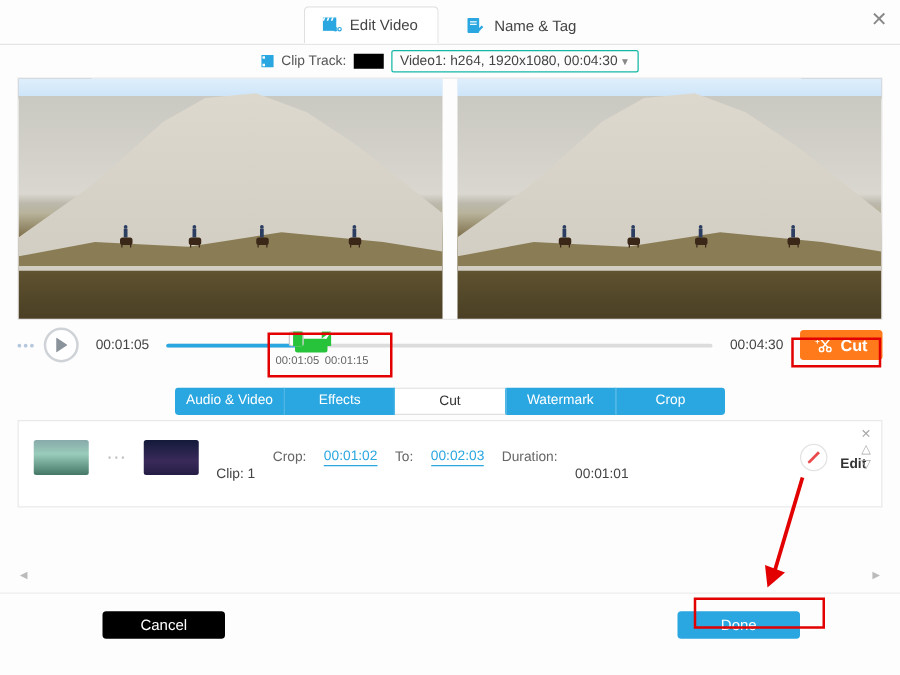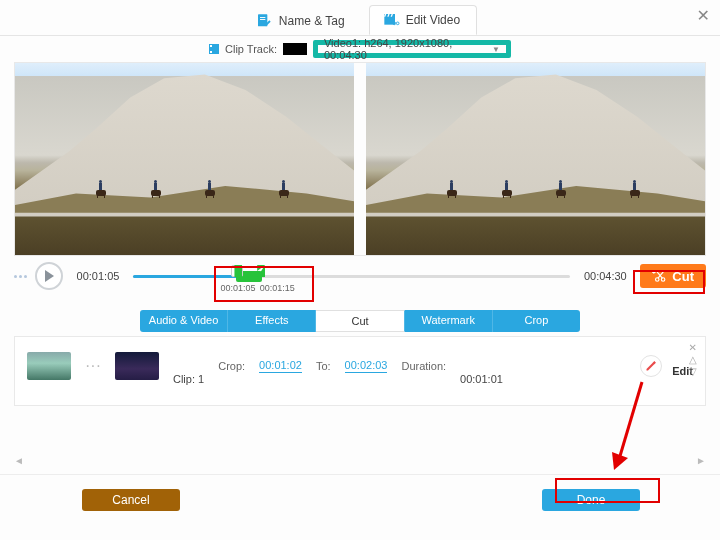--- a/index.html
+++ b/index.html
@@ -21,21 +21,21 @@
   .close-x { position: absolute; top: 6px; right: 10px; color: #888; font-size: 16px; cursor: pointer; }
 
   
   .track-row {
     display: flex; justify-content: center; align-items: center;
     height: 26px; font-size: 11px; color: #555; gap: 6px;
   }
   .track-box { width: 24px; height: 12px; background: #000; display: inline-block; }
   .track-select {
     display: flex; align-items: center; justify-content: space-between;
-    width: 198px; height: 18px; border: 5px solid #14b8a6;
+    width: 198px; height: 18px; border: 1px solid #14b8a6;
     padding: 0 6px; font-size: 11px; color: #444; border-radius: 2px;
   }
   .track-select .chev { color: #888; font-size: 8px; }
 
   
   .preview-area { position: relative; margin: 0 14px; border: 1px solid #e8e8e8; }
   .preview-pair { display: flex; gap: 12px; padding: 0; }
   .preview-pane {
     flex: 1; height: 192px;
     background:
@@ -141,57 +141,57 @@
 
   
   .footer-divider{position:absolute; left:0; right:0; top:474px; height:1px; background:#ededed;}
   .footer{
     position:absolute; left:0; right:0; top:480px; height:40px;
     display:flex; align-items:center; justify-content:space-between; padding:0 80px 0 82px;
   }
   .btn{
     width:98px;height:22px;border-radius:3px;font-size:12px;display:flex;align-items:center;justify-content:center;cursor:pointer;
   }
-  .btn-cancel{background:#a16207;color:#fff;}
+  .btn-cancel{background:#000000;color:#fff;}
   .btn-done{background:#2aa7e0;color:#fff;}
 
   
   .guide-arrow{position:absolute; left:612px; top:378px; width:40px; height:96px; pointer-events:none;}
   .guide-arrow line{stroke:#e20000;stroke-width:3;}
   .guide-arrow polygon{fill:#e20000;}
 
 </style>
 </head>
 <body>
 
 <div class="app">
 
   <div class="close-x">✕</div>
 
   <div class="top-tabs">
-    <div class="top-tab">
-      <svg viewBox="0 0 24 24">
-          <rect x="3" y="2" width="14" height="18" rx="1" fill="#2aa7e0"></rect>
-          <rect x="6" y="6" width="8" height="1.4" fill="#fff"></rect>
-          <rect x="6" y="9" width="8" height="1.4" fill="#fff"></rect>
-          <polygon points="15,20 22,13 20,11 13,18" fill="#2aa7e0"></polygon>
-        </svg>
-      <span>Name &amp; Tag</span>
-    </div>
     <div class="top-tab active">
       <svg viewBox="0 0 24 24">
           <rect x="2" y="6" width="16" height="13" fill="#2aa7e0"></rect>
           <rect x="2" y="3" width="16" height="4" fill="#2aa7e0"></rect>
           <rect x="4" y="3" width="2" height="4" fill="#fff" transform="skewX(-20)"></rect>
           <rect x="9" y="3" width="2" height="4" fill="#fff" transform="skewX(-20)"></rect>
           <rect x="14" y="3" width="2" height="4" fill="#fff" transform="skewX(-20)"></rect>
           <circle cx="17" cy="17" r="2" fill="none" stroke="#2aa7e0" stroke-width="1.4"></circle>
           <circle cx="22" cy="17" r="2" fill="none" stroke="#2aa7e0" stroke-width="1.4"></circle>
         </svg>
       <span>Edit Video</span>
+    </div>
+    <div class="top-tab">
+      <svg viewBox="0 0 24 24">
+          <rect x="3" y="2" width="14" height="18" rx="1" fill="#2aa7e0"></rect>
+          <rect x="6" y="6" width="8" height="1.4" fill="#fff"></rect>
+          <rect x="6" y="9" width="8" height="1.4" fill="#fff"></rect>
+          <polygon points="15,20 22,13 20,11 13,18" fill="#2aa7e0"></polygon>
+        </svg>
+      <span>Name &amp; Tag</span>
     </div>
   </div>
 
   <div class="track-row">
     <svg width="10" height="10">
         <rect width="10" height="10" fill="#2aa7e0"></rect>
         <rect x="1" y="1" width="2" height="2" fill="#fff"></rect>
         <rect x="1" y="7" width="2" height="2" fill="#fff"></rect>
       </svg>
     <span>Clip Track:</span>

